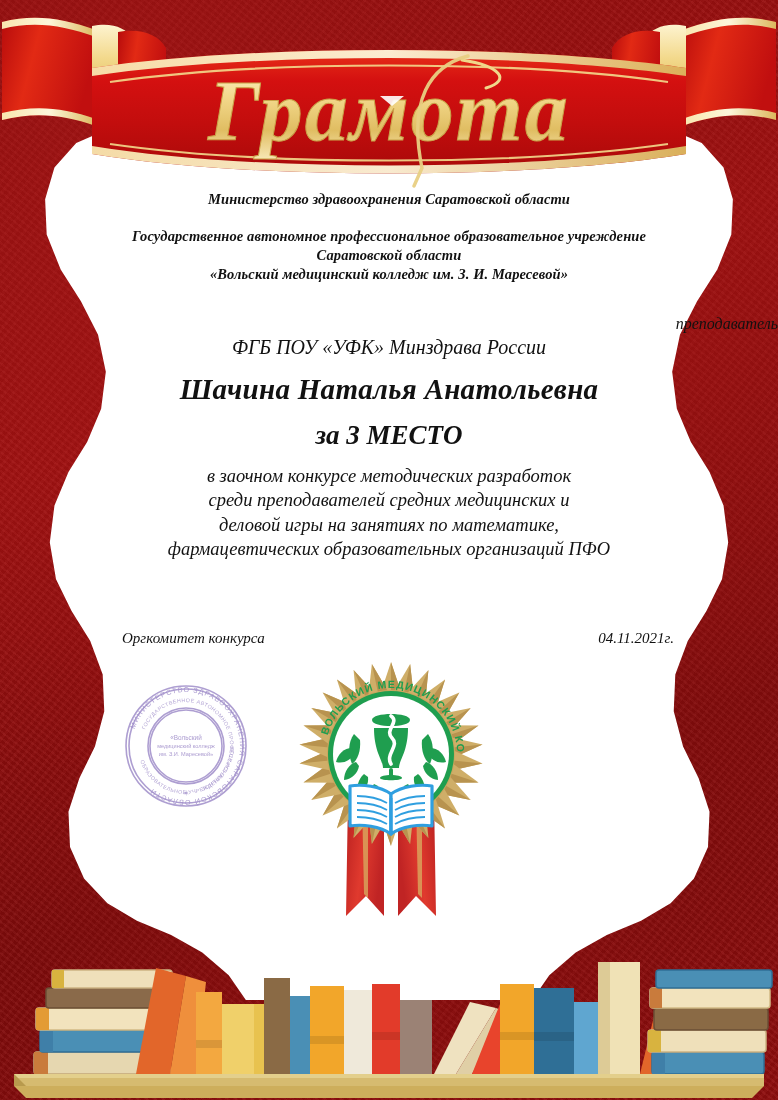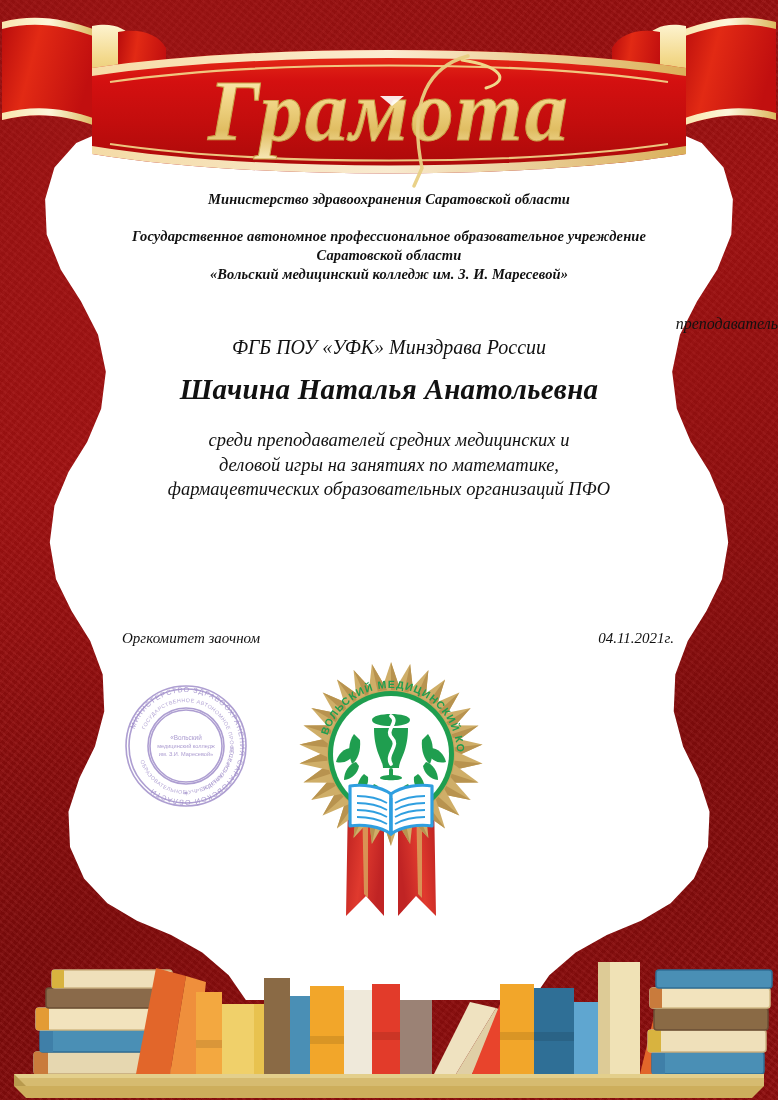--- a/index.html
+++ b/index.html
@@ -207,28 +207,30 @@
     <div class="line org-line">Саратовской области</div>
     <div class="line org-line">«Вольский медицинский колледж им. З. И. Маресевой»</div>
 
     <div class="gap-1"></div>
     <div class="gap-3"></div>
     <div class="line role">преподаватель</div>
     <div class="line employer">ФГБ ПОУ «УФК» Минздрава России</div>
     <div class="gap-3"></div>
     <div class="line recipient">Шачина Наталья Анатольевна</div>
     <div class="gap-3"></div>
+    <div class="line place">за 3 МЕСТО</div>
 
     <div class="gap-3"></div>
+    <div class="line desc-line">в заочном конкурсе методических разработок</div>
     <div class="line desc-line">среди преподавателей средних медицинских и</div>
     <div class="line desc-line">деловой игры на занятиях по математике,</div>
     <div class="line desc-line">фармацевтических образовательных организаций ПФО</div>
 
     <div class="signature-row">
-      <span>Оргкомитет заочном</span>
+      <span>Оргкомитет конкурса</span>
       <span>04.11.2021г.</span>
     </div>
   </div>
 
   <div class="stamp">
     <svg width="136" height="136" viewBox="0 0 136 136" xmlns="http://www.w3.org/2000/svg">
       <defs>
         <path id="arcOuter" d="M 68,68 m -54,0 a 54,54 0 1,1 108,0 a 54,54 0 1,1 -108,0"></path>
         <path id="arcInner" d="M 68,68 m -44,0 a 44,44 0 1,1 88,0 a 44,44 0 1,1 -88,0"></path>
         <path id="arcBottom" d="M 68,68 m -48,0 a 48,48 0 1,0 96,0"></path>

